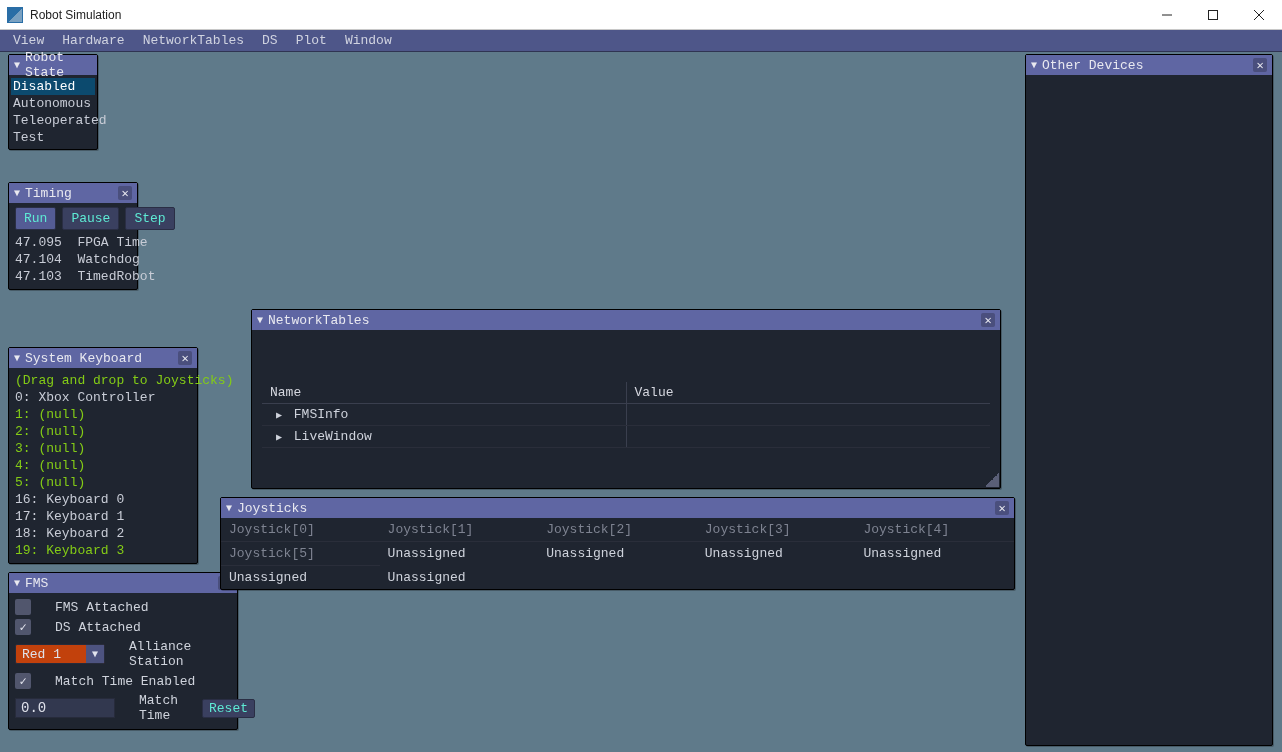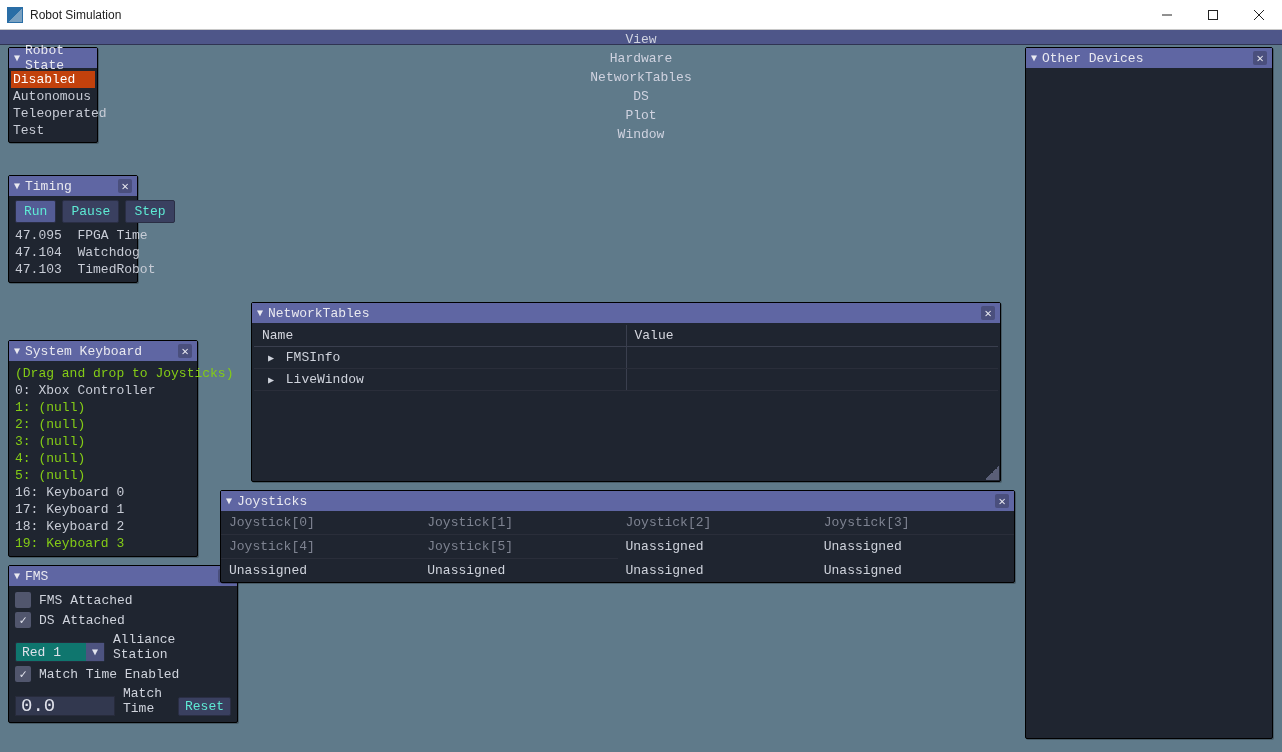--- a/index.html
+++ b/index.html
@@ -8,21 +8,21 @@
 
   
   .titlebar { height: 30px; background: #ffffff; display: flex; align-items: center; border-bottom: 1px solid #c8c8c8; text-align: right; }
   .titlebar .app-icon { width: 16px; height: 16px; margin: 0 7px; display:inline-block; background: linear-gradient(135deg,#2a6ea6 50%, transparent 50%), #7aa1c1; border:1px solid #2a6ea6;}
   .titlebar .title { flex: 0 0 auto; font-family: "Segoe UI", sans-serif; font-size: 12px; color: #222; }
   .titlebar .spacer { flex: 1; }
   .titlebar .winbtn { width: 46px; height: 30px; display:flex; align-items:center; justify-content:center; font-family: "Segoe UI", sans-serif; font-size:14px; color:#222; }
   .titlebar .winbtn svg { stroke:#222; }
 
   
-  .menubar { height: 15px; background: #4e5689; color: #d0d3e0; display:flex; align-items:center; padding: 0 4px; gap: 0px; font-size:13px; border-bottom:1px solid #2f3452;flex-direction:column;}
+  .menubar { height: 22px; background: #4e5689; color: #d0d3e0; display:flex; align-items:center; padding: 0 4px; gap: 0px; font-size:13px; border-bottom:1px solid #2f3452;}
   .menubar .mitem { padding: 2px 9px; cursor:pointer; }
 
   
   .workspace { position: relative; width: 1282px; height: 701px; }
 
   
   .panel { position:absolute; background:#1f2530; border:1px solid #000; border-radius:2px; box-shadow: 1px 1px 0 rgba(0,0,0,.25); display:flex; flex-direction:column; }
   .panel .titlebar2 { height:20px; background:#5f66a3; color:#e9e9f0; display:flex; align-items:center; padding: 0 5px; font-size:13px; gap:5px; }
   .panel .titlebar2 .tri { font-size:10px; }
   .panel .titlebar2 .ptitle { flex:1; }
@@ -31,43 +31,43 @@
   .panel .body .line { padding:1px 0; white-space: pre; }
   .panel .body .dim { color:#84cc16; }
 
   
   .btnrow { display:flex; gap:6px; margin-bottom:4px;}
   .btn { background:#3a4060; color:#5eead4; padding:3px 8px; border:1px solid #2a2e44; border-radius:2px; cursor:pointer; font-family:inherit; font-size:13px;}
   .btn.active { background:#545c95; }
 
   
   .sel { padding:1px 2px; cursor:pointer;}
-  .sel.selected { background:#c2410c; color:#fff;}
+  .sel.selected { background:#0c4a6e; color:#fff;}
 
   
   .nt-table { width: calc(100% - 4px); margin:2px; border-collapse:collapse; font-size:13px;}
   .nt-table th { text-align:left; font-weight:normal; color:#d5d7df; padding:3px 8px; border-bottom:1px solid #3a3f4e;}
   .nt-table td { padding:3px 8px; border-bottom:1px solid #2a2e3a; color:#cfd3dc;}
   .nt-table .vsep { border-right:1px solid #3a3f4e; }
   .nt-table .treecell { padding-left: 14px;}
   .nt-table .treecell .tri2 { display:inline-block; width:10px; font-size:10px; color:#cfd3dc;}
 
   
-  .joygrid { display:grid; grid-template-columns: repeat(4, 1fr); width:100%; }
+  .joygrid { display:grid; grid-template-columns: repeat(5, 1fr); width:100%; }
   .joygrid .hdr { color:#7e8391; padding:4px 8px; border-bottom:1px solid #2a2e3a;}
   .joygrid .cell { color:#cfd3dc; padding:4px 8px;}
 
   
-  .fmsrow { display:flex; align-items:flex-end; gap:8px; padding:2px 0; color:#cfd3dc;}
+  .fmsrow { display:flex; align-items:center; gap:24px; padding:2px 0; color:#cfd3dc;}
   .chk { width:16px; height:16px; background:#51566d; border-radius:2px; display:inline-flex; align-items:center; justify-content:center; color:#e4e6ef; font-size:12px;}
   .chk.off { color:transparent; }
-  .combo { display:inline-flex; align-items:center; background:#0f766e; border:1px solid #272b3b; border-radius:2px; height:20px;}
+  .combo { display:inline-flex; align-items:center; background:#c2410c; border:1px solid #272b3b; border-radius:2px; height:20px;}
   .combo .val { padding:0 6px; min-width:70px; color:#dfe1ea;}
   .combo .dd { width:18px; height:18px; background:#4d5380; display:flex; align-items:center; justify-content:center; color:#e2e4ee; font-size:10px;}
-  .tinput { background:#32384f; border:1px solid #272b3b; color:#dfe1ea; padding:1px 5px; height:20px; font-family:inherit; font-size:19px; width:100px;}
+  .tinput { background:#32384f; border:1px solid #272b3b; color:#dfe1ea; padding:1px 5px; height:20px; font-family:inherit; font-size:14px; width:100px;}
 
   
   .grip { position:absolute; right:1px; bottom:1px; width:14px; height:14px; background:linear-gradient(135deg, transparent 50%, #5a5f77 50%);}
 </style>
 </head>
 <body>
 
 <div class="titlebar">
   <span class="app-icon"></span>
   <span class="title">Robot Simulation</span>
@@ -186,21 +186,21 @@
       </div>
     </div>
   </div>
 
   <div class="panel" style="left:251px; top:257px; width:750px; height:180px;">
     <div class="titlebar2">
       <span class="tri">▼</span>
       <span class="ptitle">NetworkTables</span>
       <span class="closebtn">✕</span>
     </div>
-    <div class="body" style="padding:0; flex:1; position:relative;">
+    <div class="body" style="padding:8px; flex:1; position:relative;margin-top:42px;">
       <table class="nt-table">
         <tbody>
             <tr>
           <th class="vsep" style="width:50%;">Name</th>
           <th>Value</th>
         </tr>
         <tr>
           <td class="vsep treecell"><span class="tri2">▶</span> <span>FMSInfo</span></td>
           <td></td>
         </tr>

